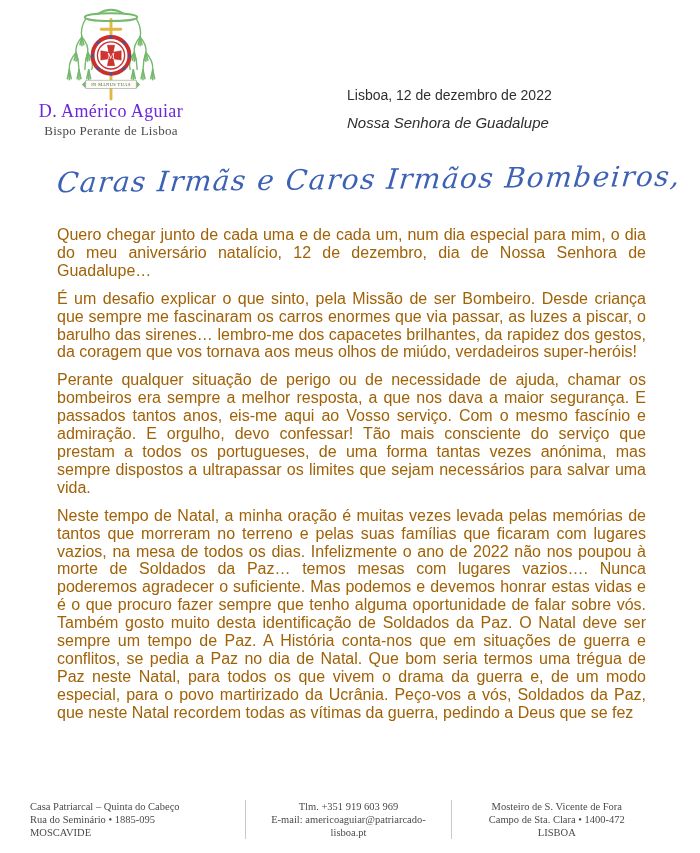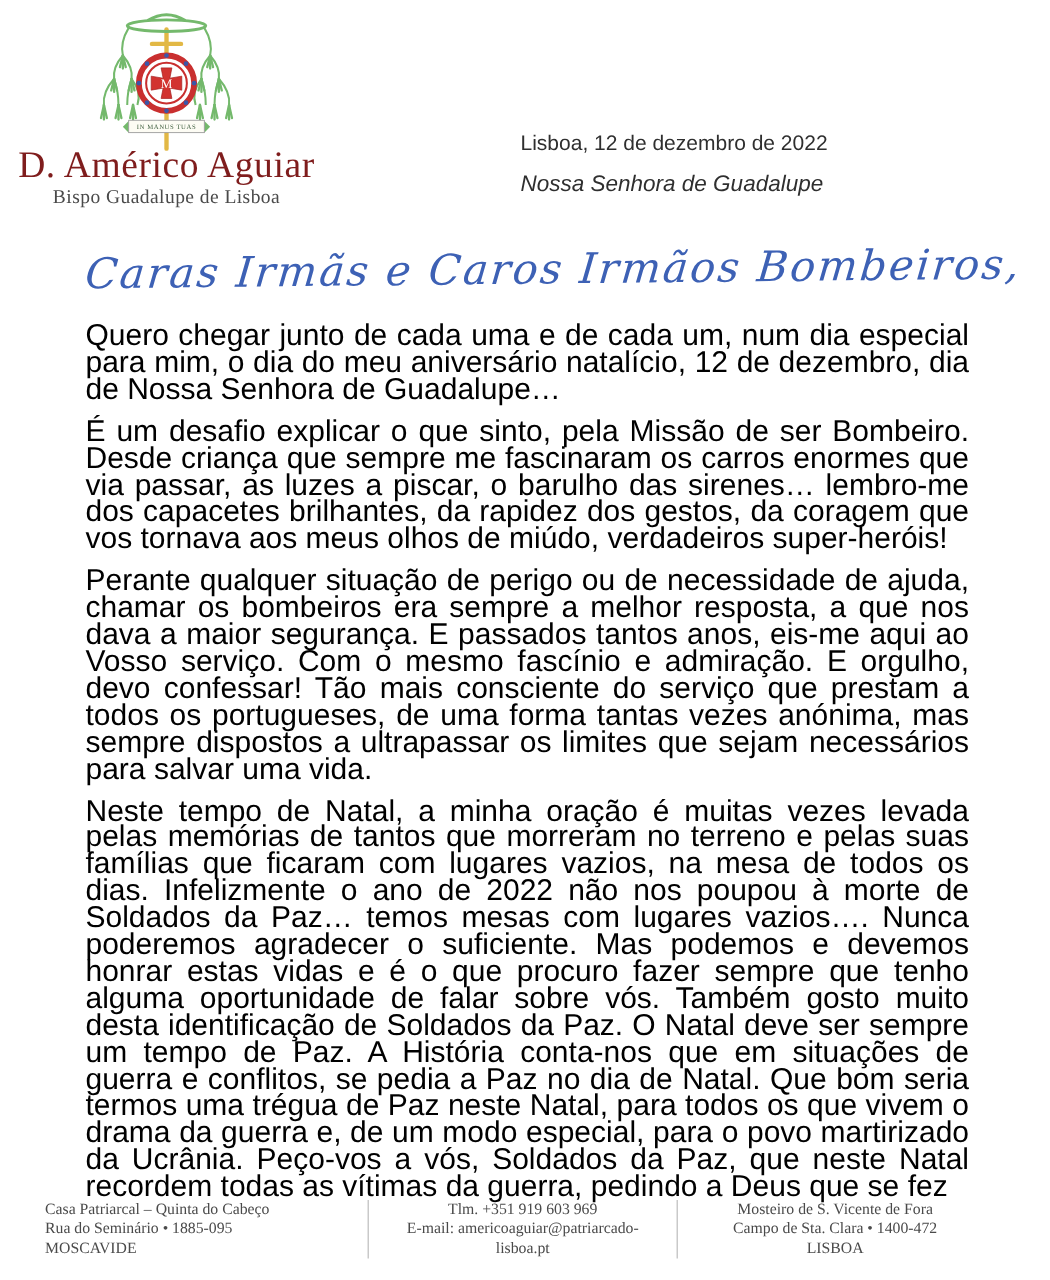--- a/index.html
+++ b/index.html
@@ -8,21 +8,21 @@
     width:700px;height:853px;
     background:#ffffff;
     font-family:"Liberation Sans", sans-serif;
     overflow:hidden;
   }
   
   .crest{position:absolute;left:50px;top:5px;width:122px;height:97px;}
   .name-block{position:absolute;left:0px;top:99px;width:222px;text-align:center;}
   .bishop-name{
     font-family:"Liberation Serif", serif;
-    font-size:25px;color:#7f1d1d;letter-spacing:.4px;
+    font-size:18px;color:#6d28d9;letter-spacing:.4px;
     line-height:24px;
   }
   .bishop-title{
     font-family:"Liberation Serif", serif;
     font-size:13px;color:#4a4a4a;letter-spacing:.3px;
     line-height:16px;
   }
   .date-block{position:absolute;left:347px;top:86px;width:330px;}
   .date-line{
     font-size:14px;color:#2f2f2f;font-weight:500;line-height:18px;
@@ -37,22 +37,22 @@
     font-family:"DejaVu Serif", serif;
     font-style:italic;
     font-size:28px;
     color:#3d61b5;
     letter-spacing:1.5px;
     transform:rotate(-0.6deg) skewX(-6deg);
     white-space:nowrap;
   }
   
   .body-text{
-    position:absolute;left:57px;top:216px;width:589px;
-    font-size:20px;color:#000000;
+    position:absolute;left:57px;top:226px;width:589px;
+    font-size:16px;color:#a16207;
   }
   .body-text p{
     margin:0 0 10px 0;
     line-height:17.9px;
     text-align:justify;
   }
   
   .footer{
     position:absolute;left:0;bottom:14px;width:648px;
     display:flex;align-items:flex-start;
@@ -169,21 +169,21 @@
     <g>
       <path d="M34,78 L30,82 L34,86 Z" fill="#74b96c"></path>
       <path d="M86,78 L90,82 L86,86 Z" fill="#74b96c"></path>
       <rect x="34" y="77.5" width="52" height="8.5" fill="#fdfcf4" stroke="#999999" stroke-width="0.6"></rect>
       <text x="60" y="83.8" text-anchor="middle" font-size="4.6" font-family="serif" letter-spacing="0.4" fill="#3c5c3c">IN MANUS TUAS</text>
     </g>
   </svg>
 
   <div class="name-block">
     <div class="bishop-name">D. Américo Aguiar</div>
-    <div class="bishop-title">Bispo Guadalupe de Lisboa</div>
+    <div class="bishop-title">Bispo Perante de Lisboa</div>
   </div>
 
   <div class="date-block">
     <div class="date-line">Lisboa, 12 de dezembro de 2022</div>
     <div class="feast-line">Nossa Senhora de Guadalupe</div>
   </div>
 
   <div class="salutation">Caras Irmãs e Caros Irmãos Bombeiros,</div>
 
   <div class="body-text">

